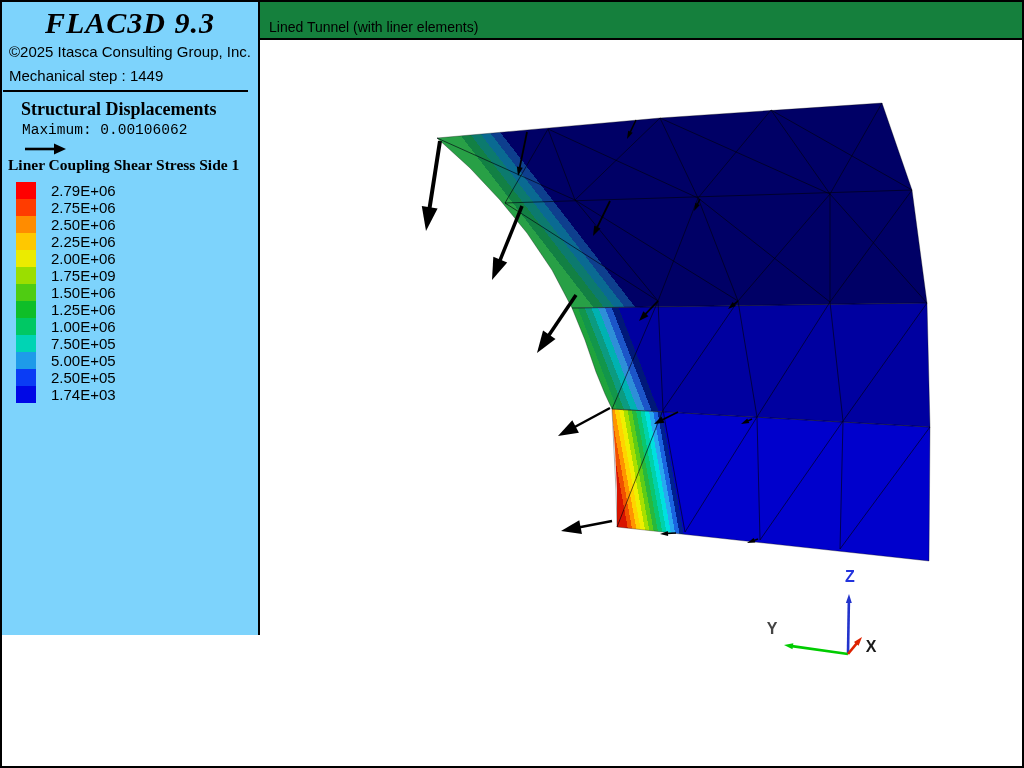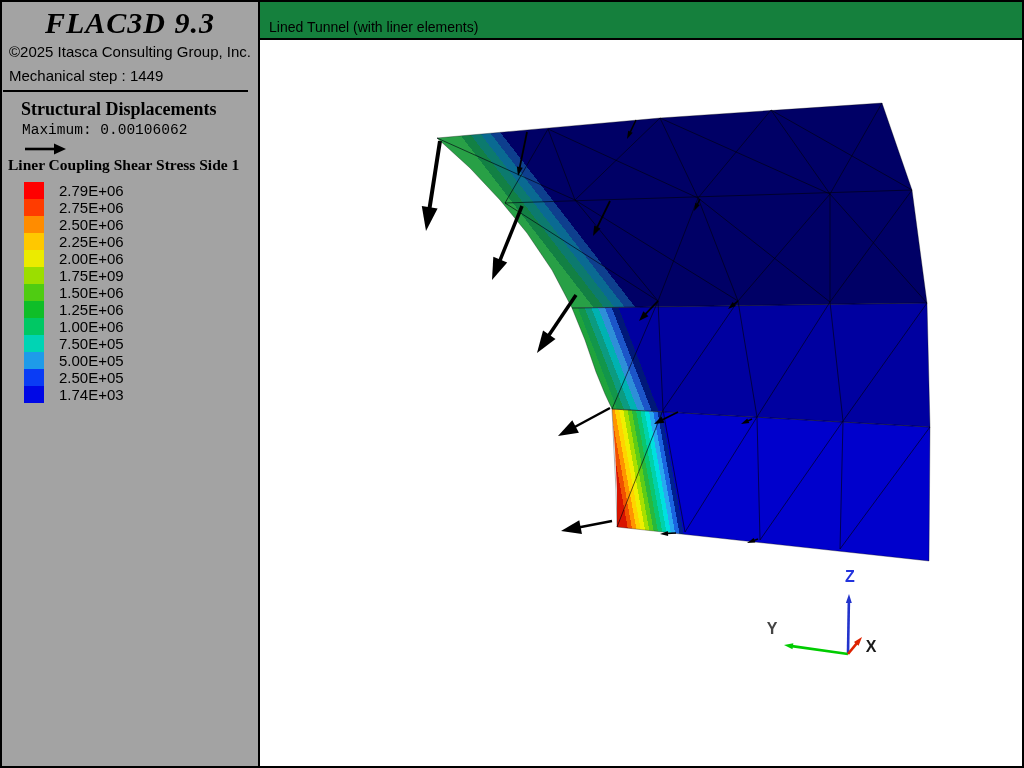--- a/index.html
+++ b/index.html
@@ -1,29 +1,29 @@
 <!DOCTYPE html>
 <html><head>
 <meta charset="utf-8">
 <style>
   html,body{margin:0;padding:0;background:#888;}
   #screen{position:relative;width:1024px;height:768px;background:#fff;border:2px solid #000;box-sizing:border-box;overflow:hidden;
           font-family:"Liberation Sans",sans-serif;color:#000;}
   
-  #sidebar{position:absolute;left:0;top:0;width:256px;height:764px;border-right:2px solid #000;box-sizing:content-box;background:#a3a3a3;}
+  #sidebar{position:absolute;left:0;top:0;width:256px;height:633px;border-right:2px solid #000;box-sizing:content-box;background:#7dd3fc;}
   #product-title{margin-top:4px;text-align:center;font-family:"Liberation Serif",serif;font-style:italic;font-weight:bold;font-size:30px;letter-spacing:1px;}
   #copyright{margin:3px 0 0 7px;font-size:15px;}
   #step-label{margin:7px 0 0 7px;font-size:15px;}
   #sidebar-rule{border:none;border-top:2px solid #000;width:245px;margin:6px 0 0 1px;}
   #structural-title{margin:7px 0 0 19px;font-family:"Liberation Serif",serif;font-weight:bold;font-size:18px;}
   .indent-line{margin:2px 0 0 20px;font-size:14.5px;font-family:Liberation Mono, monospace;}
   #scale-arrow{margin:5px 0 0 22px;display:block;}
   #legend-title{margin:1px 0 8px 6px;font-family:"Liberation Serif",serif;font-weight:bold;font-size:15.5px;}
   #legend-list{margin-top:3px;}
-  .legend-row{display:flex;align-items:flex-end;height:17px;padding-left:22px;}
+  .legend-row{display:flex;align-items:flex-end;height:17px;padding-left:14px;}
   .legend-swatch{width:20px;height:17px;flex:0 0 20px;}
   .legend-value{margin-left:15px;font-size:15px;line-height:17px;}
   
   #view-titlebar{position:absolute;left:258px;top:0;right:0;height:19px;border-bottom:2px solid #000;background:#15803d;
                  font-size:14px;padding:17px 0 0 9px;box-sizing:content-box;}
   #scene{position:absolute;left:0;top:0;width:1020px;height:764px;}
   .triad-label{font-family:"Liberation Sans",sans-serif;font-weight:bold;font-size:16px;}
 </style>
 </head>
 <body>

